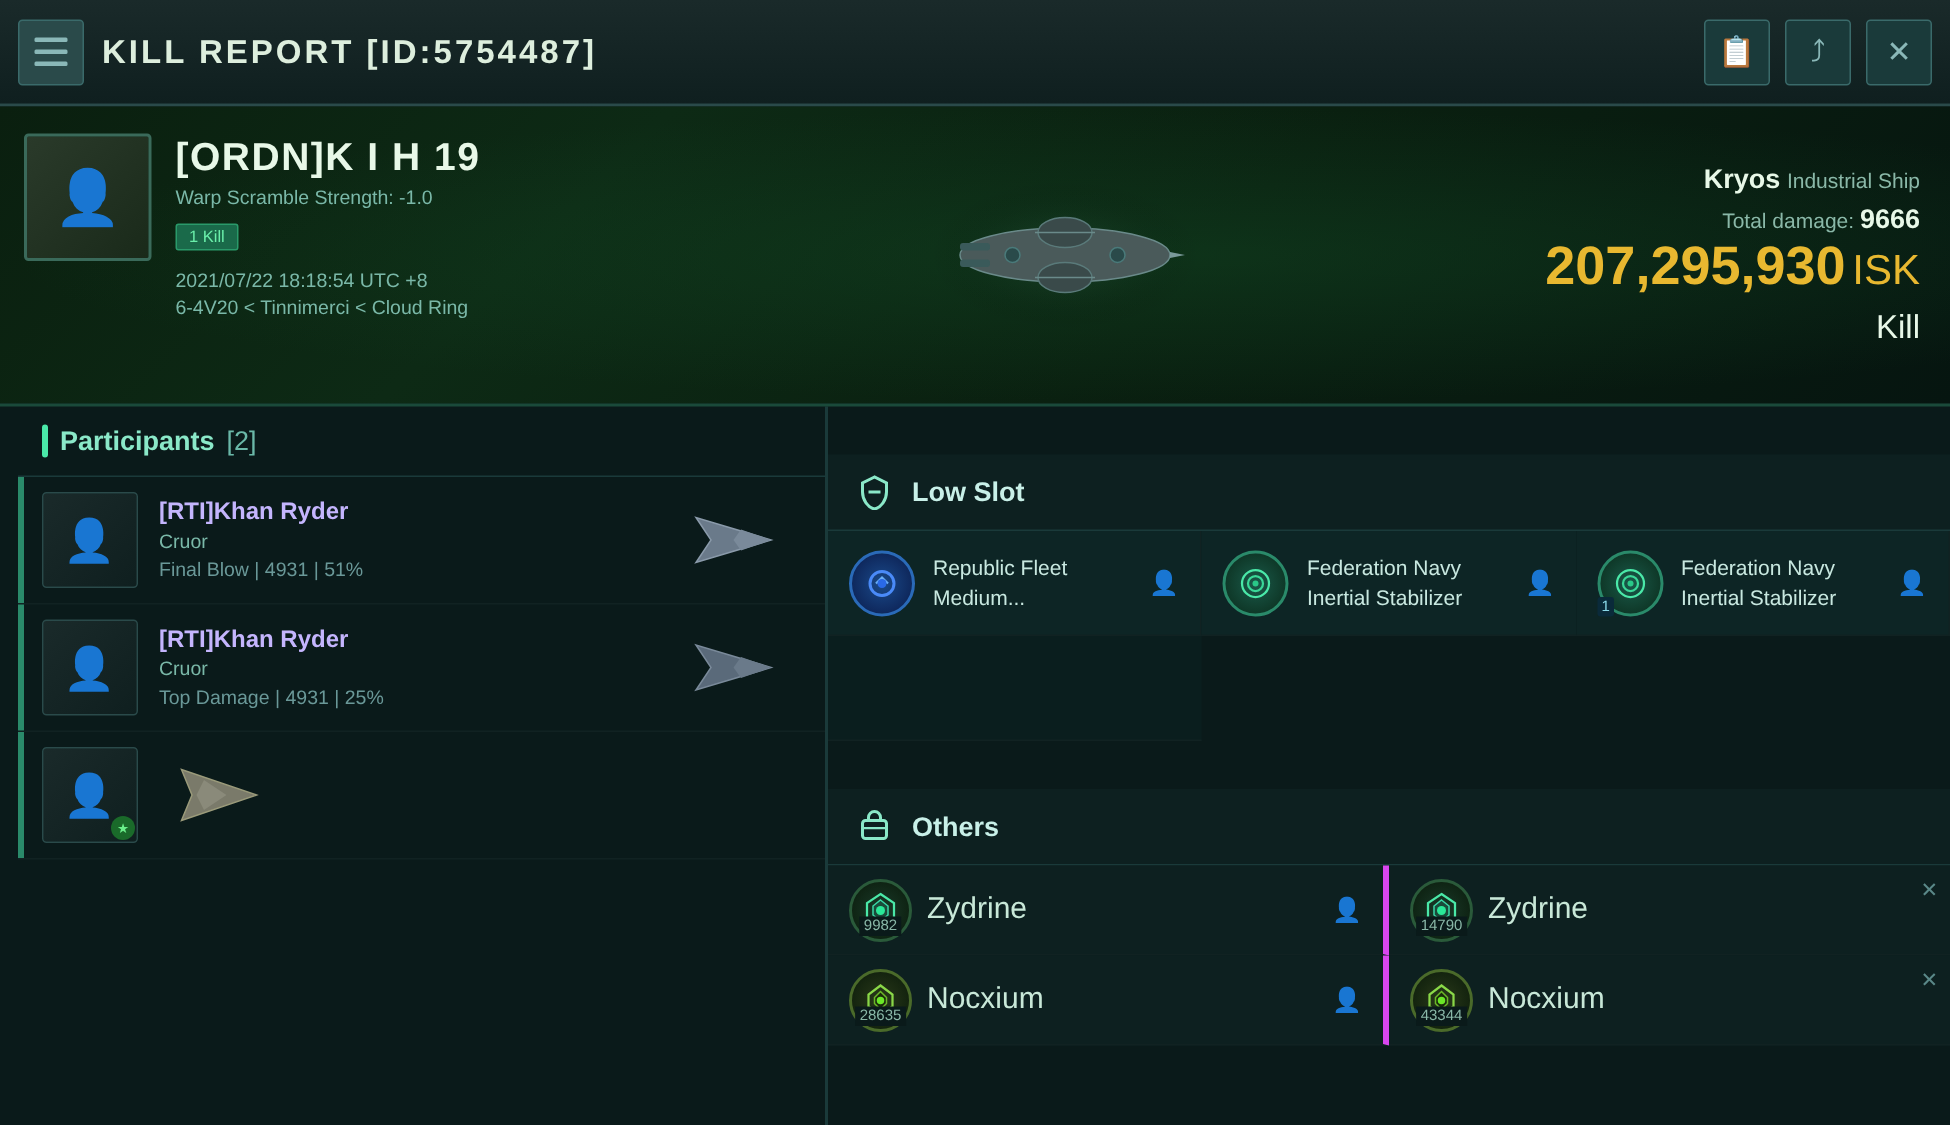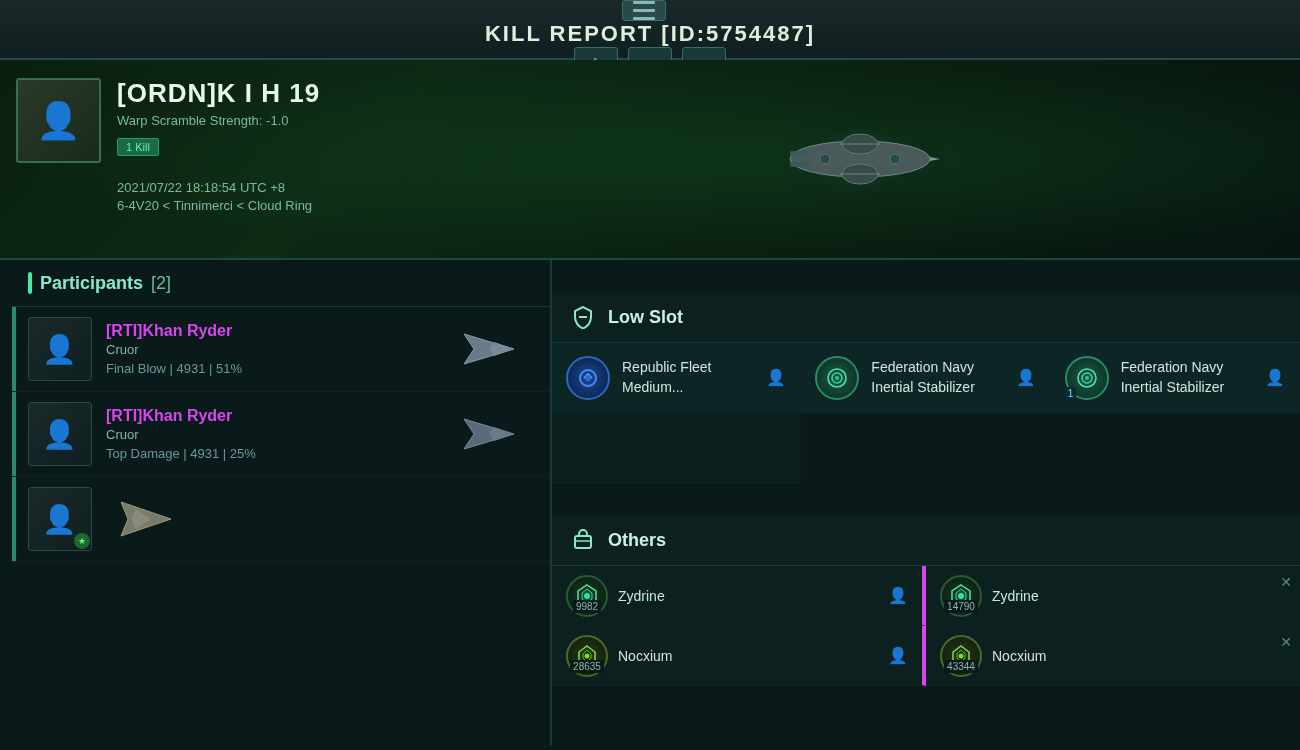--- a/index.html
+++ b/index.html
@@ -9,25 +9,24 @@
       overflow: hidden;
       font-family: 'Arial', sans-serif;
       background: #0a1a1a;
       color: #c8d8d8;
     }
 
     
     .top-bar {
       display: flex;
       align-items: center;
-      height: 60px;
+      height: 71px;
       background: linear-gradient(180deg, #1a2a2a 0%, #0f1f1f 100%);
       border-bottom: 2px solid #2a4a4a;
       padding: 0 12px;
-      flex-direction: column;
     }
     .hamburger-btn {
       width: 44px; height: 44px;
       background: #2a4a4a;
       border: 1px solid #3a6a6a;
       display: flex; flex-direction: column; justify-content: center; align-items: center; gap: 5px;
       cursor: pointer; border-radius: 3px; margin-right: 12px;
     }
     .hamburger-line { width: 22px; height: 3px; background: #8ab8b8; border-radius: 1px; }
     .kill-report-title {
@@ -99,21 +98,21 @@
       border: 1px solid #2a9a6a;
       color: #6aefaa;
       font-size: 11px;
       padding: 2px 8px;
       border-radius: 2px;
       margin-top: 10px;
     }
     .kill-date {
       font-size: 13px;
       color: #7ab8a8;
-      margin-top: 24px;
+      margin-top: 12px;
     }
     .kill-location {
       font-size: 13px;
       color: #7ab8a8;
       margin-top: 3px;
     }
     .hero-ship {
       flex: 1;
       display: flex;
       align-items: center;
@@ -222,21 +221,21 @@
       bottom: 1px; right: 1px;
       width: 16px; height: 16px;
       background: #1a6a2a;
       border-radius: 50%;
       display: flex; align-items: center; justify-content: center;
       font-size: 9px; color: #6aef8a;
     }
     .participant-info { flex: 1; }
     .participant-name {
       font-size: 16px;
-      color: #d946ef;
+      color: #c4b5fd;
       font-weight: bold;
     }
     .participant-ship {
       font-size: 13px;
       color: #7ab8a8;
       margin-top: 2px;
     }
     .participant-stats {
       font-size: 13px;
       color: #6a9898;
@@ -348,21 +347,21 @@
     .others-qty {
       position: absolute;
       bottom: 2px; left: 50%; transform: translateX(-50%);
       background: #0a1a1a;
       color: #8ab8a8;
       font-size: 10px;
       padding: 1px 3px;
       white-space: nowrap;
     }
     .others-name {
-      font-size: 14px;
+      font-size: 20px;
       color: #c8e8d8;
     }
     .others-person {
       margin-left: auto;
       font-size: 16px;
       color: #4a7a7a;
     }
     .close-x {
       position: absolute;
       right: 8px; top: 8px;
@@ -424,20 +423,35 @@
 
       <rect x="40" y="72" width="20" height="5" rx="2" fill="#3a5a5a"></rect>
       <rect x="40" y="83" width="20" height="5" rx="2" fill="#3a5a5a"></rect>
 
       <line x1="90" y1="65" x2="130" y2="65" stroke="#6a8a8a" stroke-width="1"></line>
       <line x1="90" y1="95" x2="130" y2="95" stroke="#6a8a8a" stroke-width="1"></line>
       <circle cx="75" cy="80" r="5" fill="#2a4a4a" stroke="#4a7a7a" stroke-width="1"></circle>
       <circle cx="145" cy="80" r="5" fill="#2a4a4a" stroke="#4a7a7a" stroke-width="1"></circle>
     </svg>
   </div>
+  <div class="hero-right">
+    <div>
+      <span class="ship-type-name">Kryos</span>
+      <span class="ship-type-class">Industrial Ship</span>
+    </div>
+    <div class="total-damage-line">
+      <span>Total damage:</span>
+      <span class="total-damage-value">9666</span>
+    </div>
+    <div>
+      <span class="isk-value">207,295,930</span>
+      <span class="isk-label"> ISK</span>
+    </div>
+    <div class="kill-result">Kill</div>
+  </div>
 </div>
 
 <div class="main-content">
 
   <div class="left-panel">
     <div class="participants-header">
       <div style="width:4px;height:22px;background:#4ae8a8;border-radius:2px;"></div>
       <span class="participants-title">Participants</span>
       <span class="participants-count">[2]</span>
     </div>

